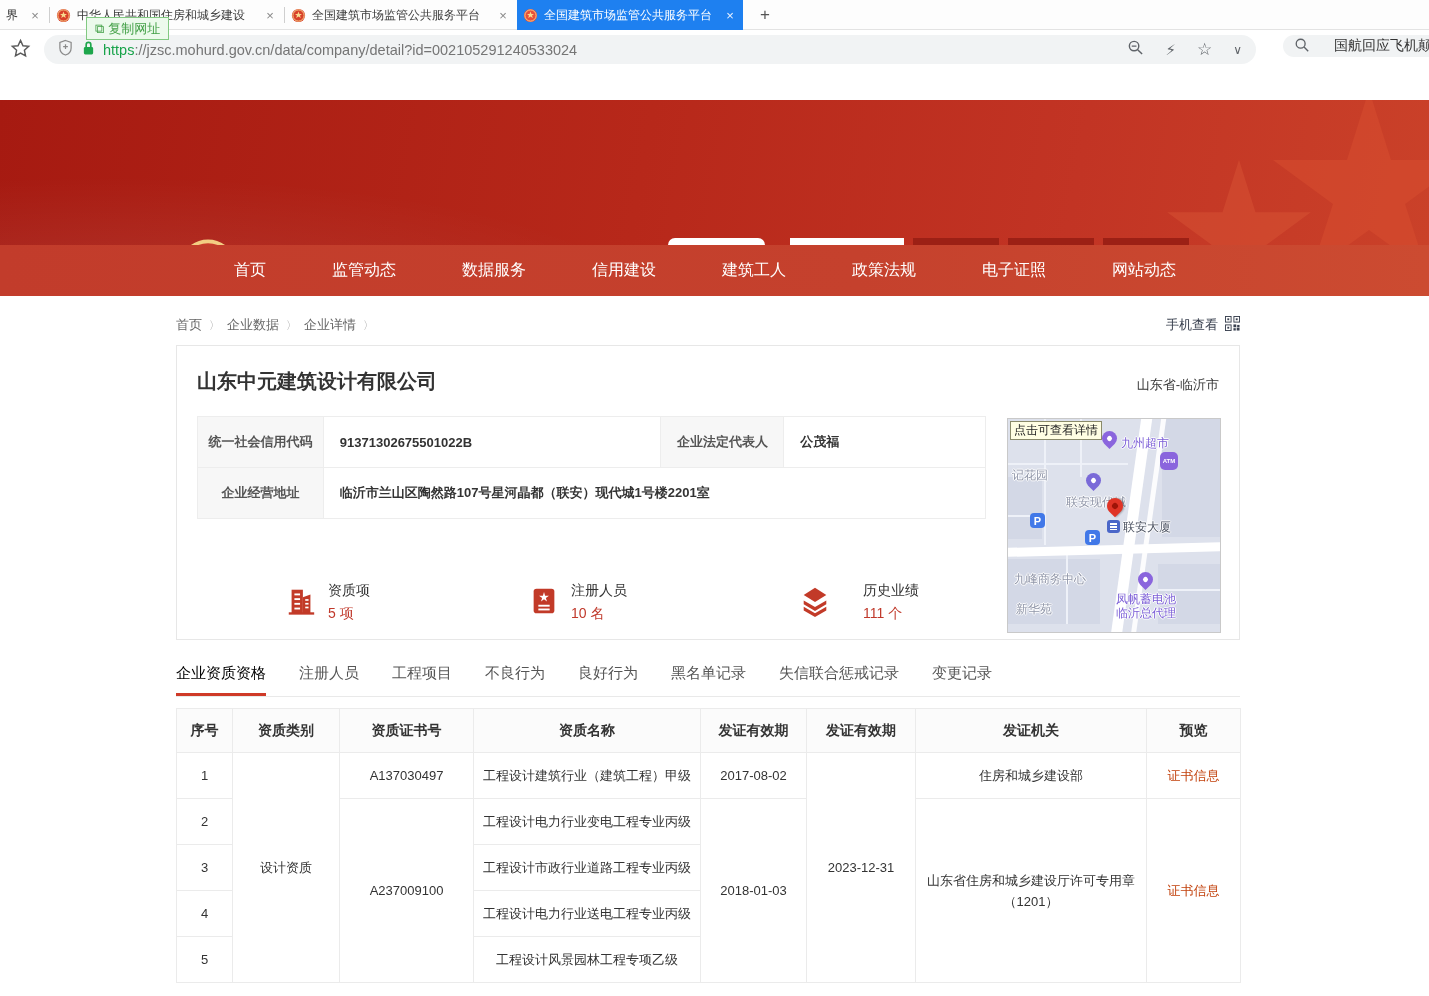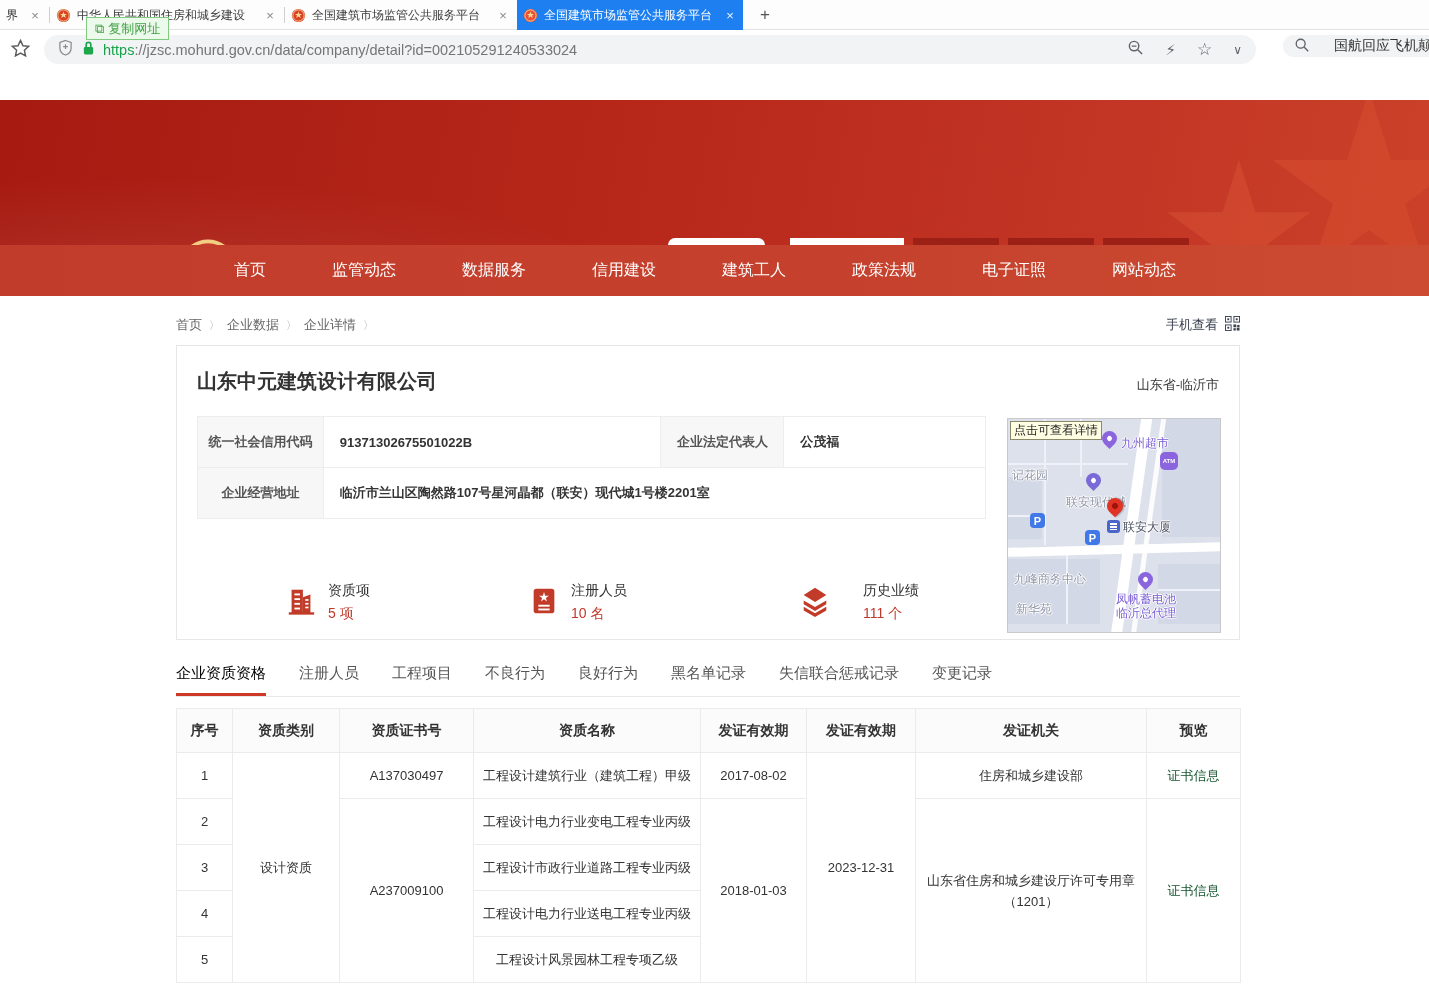--- a/index.html
+++ b/index.html
@@ -117,21 +117,21 @@
            border-bottom:1px solid #e9e9e9; display:flex; gap:33px; }
   .dtab { font-size:15px; color:#555; padding-bottom:11px; cursor:pointer; white-space:nowrap; }
   .dtab.active { color:#000000; border-bottom:3px solid #cf3a28; }
 
   
   .qtable { position:absolute; top:708px; left:176px; width:1064px; border-collapse:collapse;
             font-size:13px; color:#333; text-align:center; table-layout:fixed; }
   .qtable th { height:44px; background:#fbfbfb; font-size:14px; font-weight:bold;
                border:1px solid #ebebeb; }
   .qtable td { border:1px solid #ebebeb; height:46px; padding:4px 8px; line-height:21px; }
-  .cert-link { color:#14532d; cursor:pointer; }
+  .cert-link { color:#c2410c; cursor:pointer; }
 </style>
 </head>
 <body>
 
 <div class="page">
 
   <div class="tabstrip">
     <div class="tab" style="left:0;width:48px">
       <span class="tab-title">界</span>
       <span class="tab-close">×</span>

